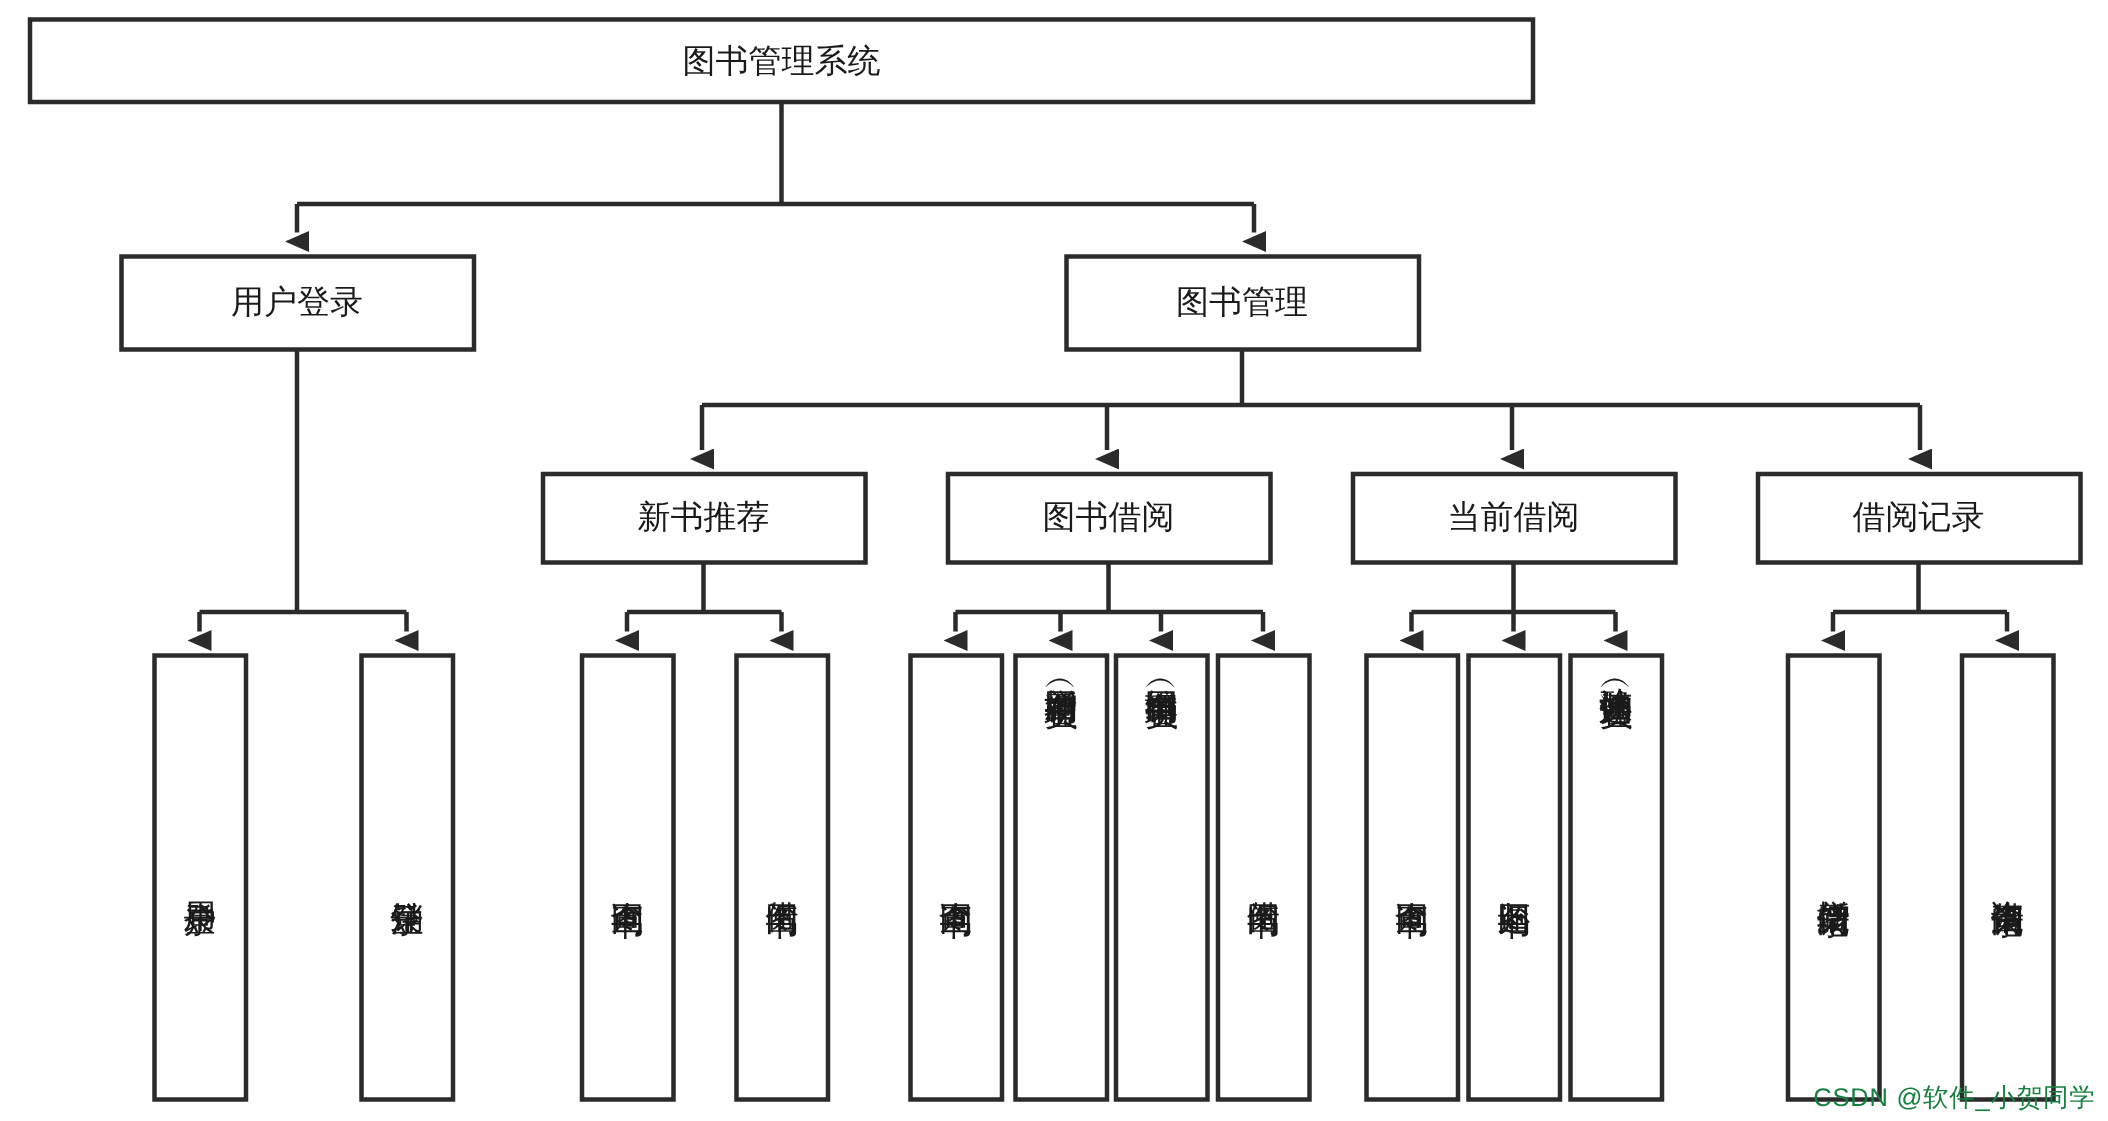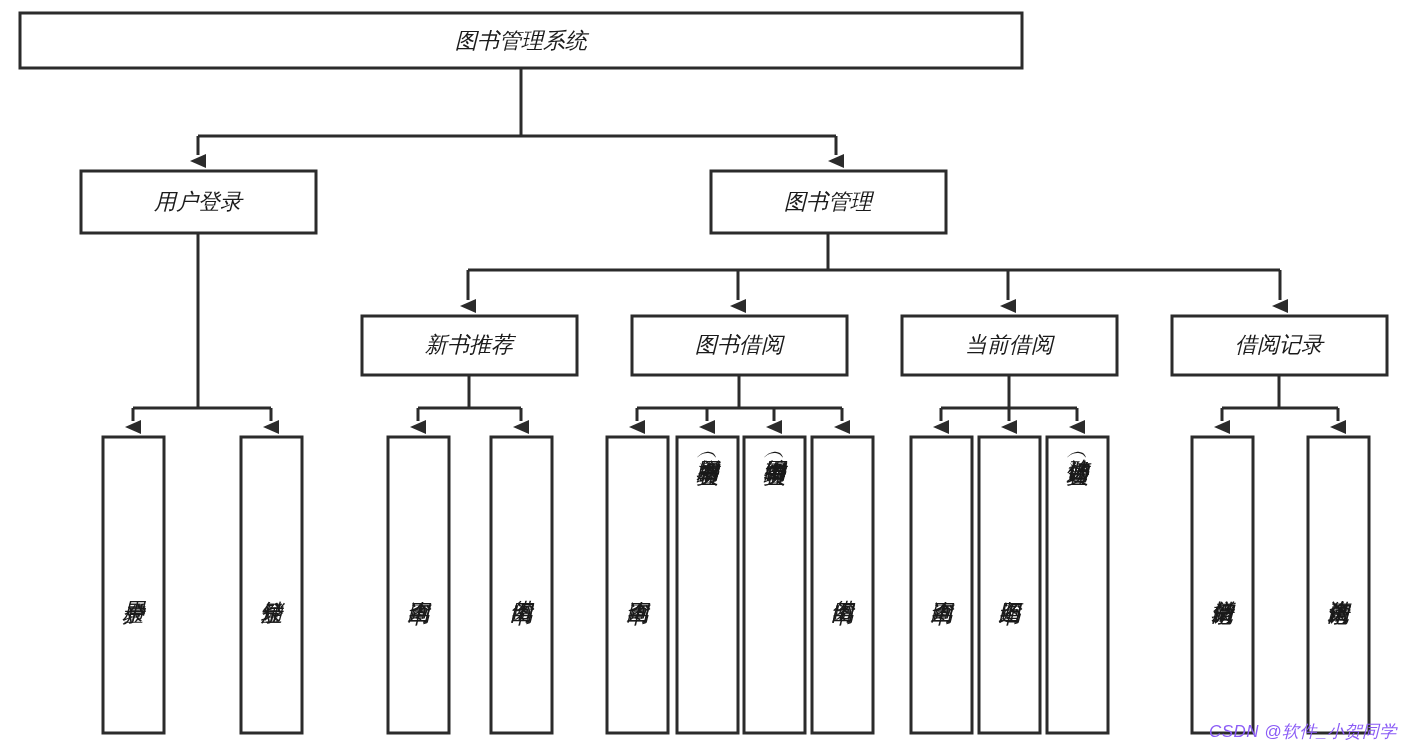--- a/index.html
+++ b/index.html
@@ -1,24 +1,24 @@
 <!DOCTYPE html>
 <html><head>
 <meta charset="utf-8">
 <style>
   html,body{margin:0;padding:0;background:#ffffff;}
   body{width:1405px;height:747px;overflow:hidden;
        font-family:"Liberation Sans","DejaVu Sans",sans-serif;}
-  #stage{position:relative;width:1405px;height:747px;background:#fff;font-style:italic;}
+  #stage{position:relative;width:1405px;height:747px;background:#fff;}
   svg.diagram{position:absolute;left:0;top:0;width:1405px;height:747px;display:block;}
   .node-rect{fill:#ffffff;stroke:#2b2b2b;stroke-width:3;}
   .edge{stroke:#2b2b2b;stroke-width:3;fill:none;stroke-linecap:butt;}
   .arrowhead{fill:#2b2b2b;stroke:none;}
   .h-label{font-size:22px;fill:#1a1a1a;text-anchor:middle;dominant-baseline:middle;}
-  .watermark{position:absolute;right:8px;bottom:4px;font-size:17px;color:#8b5cf6;
+  .watermark{position:absolute;right:8px;bottom:4px;font-size:17px;color:#15803d;
              letter-spacing:.5px;white-space:nowrap;}
   .vbox{position:absolute;display:flex;align-items:center;justify-content:center;
         box-sizing:border-box;pointer-events:none;}
   .vtext{writing-mode:vertical-rl;text-orientation:upright;font-size:22px;color:#1a1a1a;
          line-height:1.16;letter-spacing:1px;white-space:nowrap;}
 </style>
 </head>
 <body>
 
 <div id="stage">

